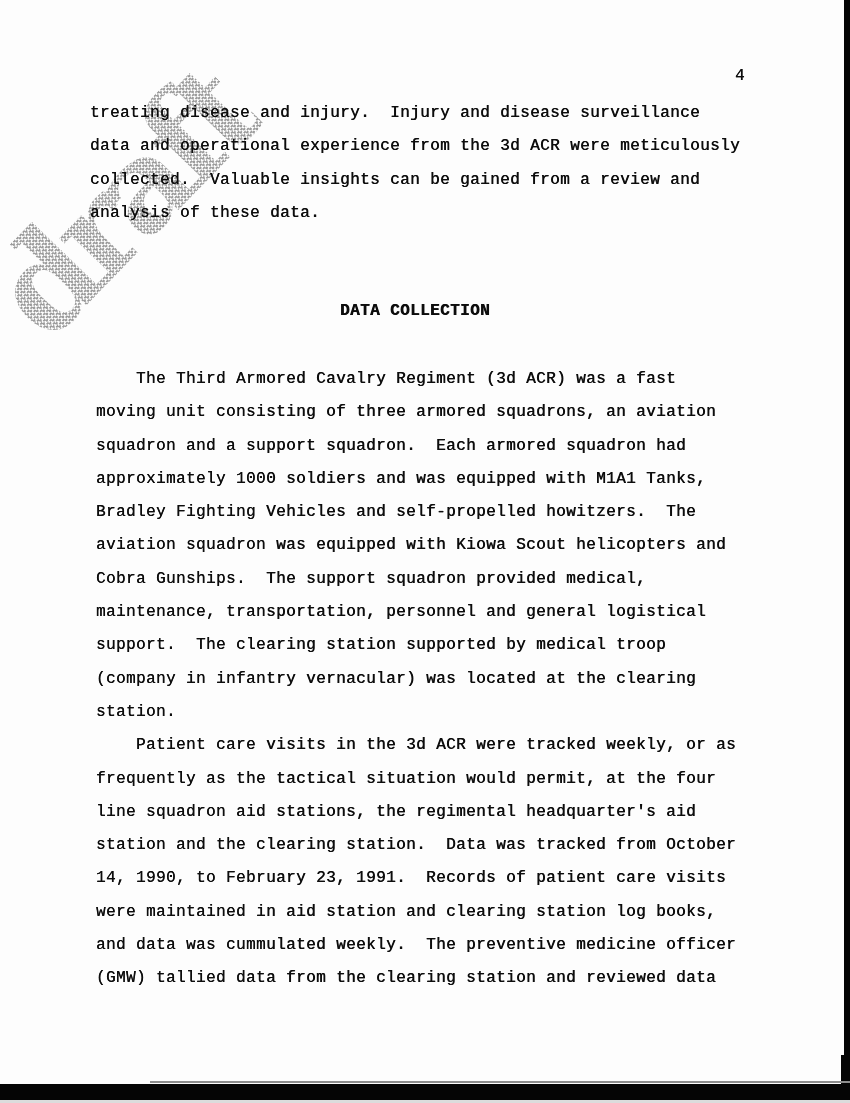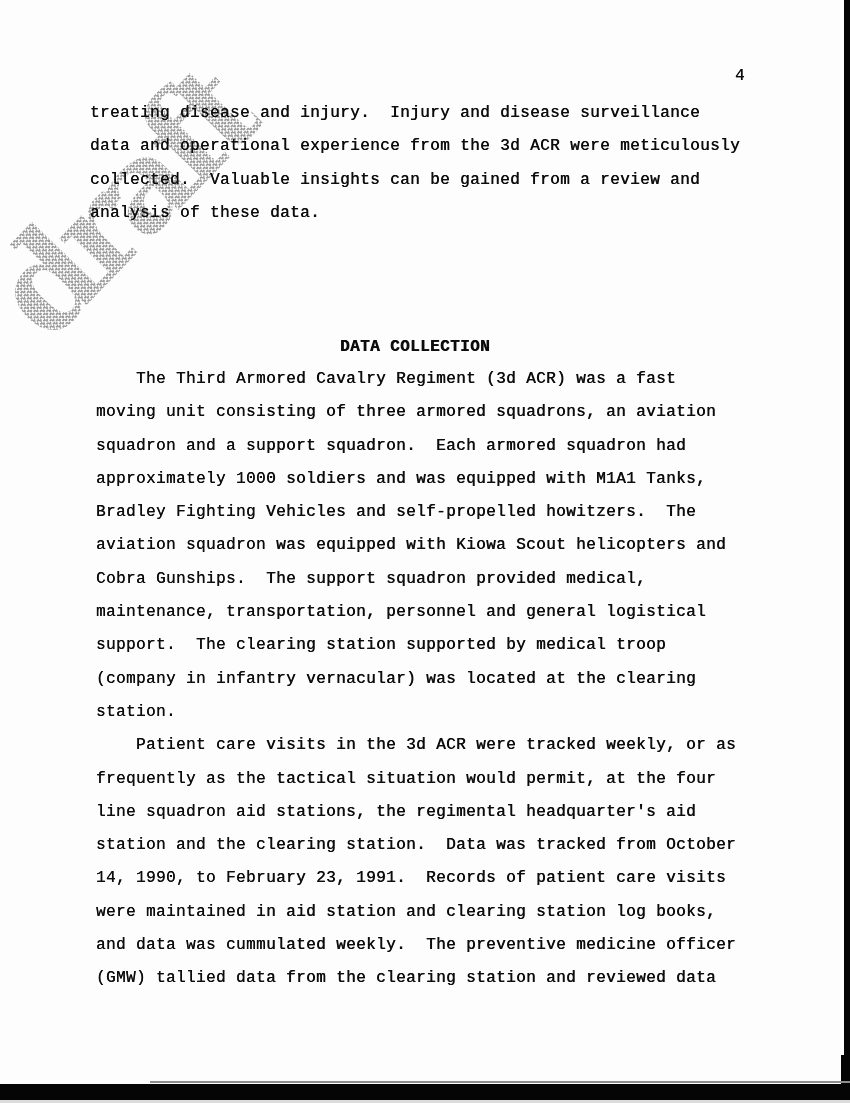--- a/index.html
+++ b/index.html
@@ -36,21 +36,20 @@
   }
   .intro{
     left:90px;top:97px;
   }
   .heading{
     left:90px;top:295px;
     width:650px;
     text-align:center;
     font-weight:bold;
     text-shadow:0.6px 0 0 currentColor;
-    margin-top:36px;
   }
   .body-text{
     left:96px;top:363px;
   }
   .watermark{
     position:absolute;
     left:62px;top:230px;
     z-index:1;
     font-family:"DejaVu Serif","Liberation Serif",serif;
     font-weight:bold;

